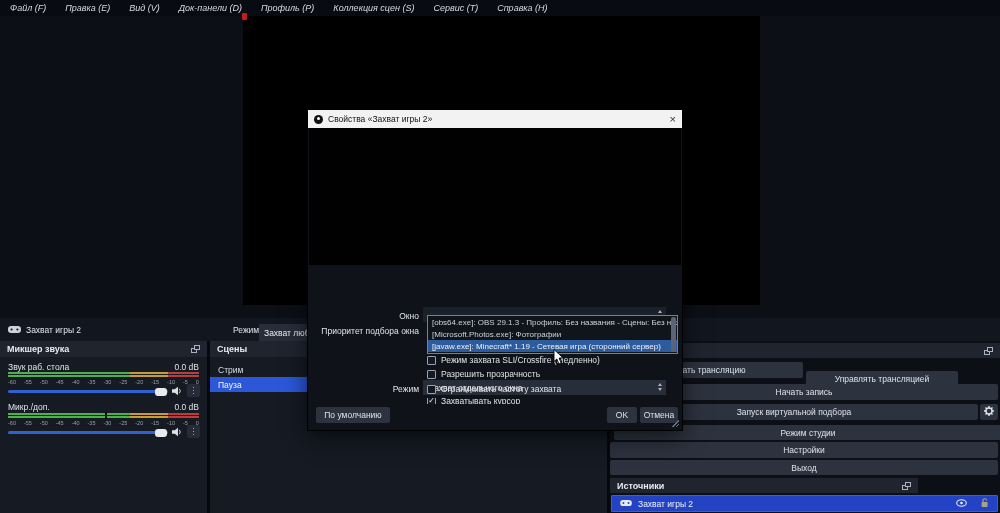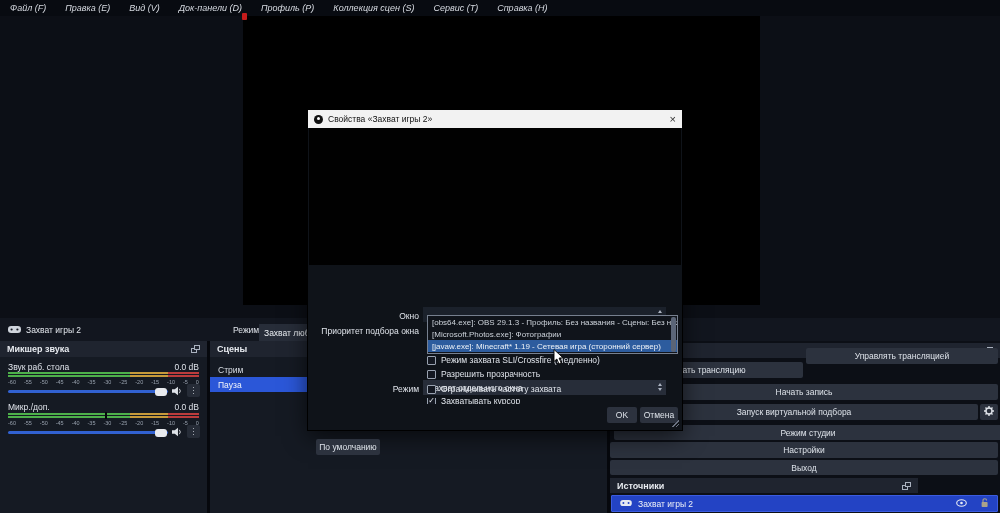--- a/index.html
+++ b/index.html
@@ -256,21 +256,21 @@
 <div class="abs" style="left:610px; top:341px; width:390px; height:172px; background:#0c0f16;">
   <div class="phead" style="margin-top:2px; height:15px;">
     <span class="popicon">
         <span class="b1"></span>
         <span class="b2"></span>
       </span>
   </div>
   <div class="cbtn" style="left:0; top:21px; width:193px;">
     <span>Начать трансляцию</span>
   </div>
-  <div class="cbtn" style="left:196px; top:7px; width:192px;align-items:center;">
+  <div class="cbtn" style="left:196px; top:30px; width:152px;align-items:center;">
     <span>Управлять трансляцией</span>
   </div>
   <div class="cbtn" style="left:0; top:43px; width:388px;">
     <span>Начать запись</span>
   </div>
   <div class="cbtn" style="left:0; top:63px; width:368px;">
     <span>Запуск виртуальной подбора</span>
   </div>
   <div class="cbtn" style="left:370px; top:63px; width:18px;">
     <span>
@@ -379,21 +379,21 @@
     <span>Захватывать курсор</span>
   </div>
 
   <div class="dropdown">
     <div class="dropitem">[obs64.exe]: OBS 29.1.3 - Профиль: Без названия - Сцены: Без названия</div>
     <div class="dropitem">[Microsoft.Photos.exe]: Фотографии</div>
     <div class="dropitem dropsel">[javaw.exe]: Minecraft* 1.19 - Сетевая игра (сторонний сервер)</div>
     <div class="dropscroll"></div>
   </div>
 
-  <div class="dbtn" style="left:8px; top:297px; width:64px;margin-top:32px;">
+  <div class="dbtn" style="left:8px; top:297px; width:74px;">
     <span>По умолчанию</span>
   </div>
   <div class="dbtn" style="left:299px; top:297px; width:30px;">
     <span>OK</span>
   </div>
   <div class="dbtn" style="left:332px; top:297px; width:38px;">
     <span>Отмена</span>
   </div>
   <div class="grip"></div>
 </div>

